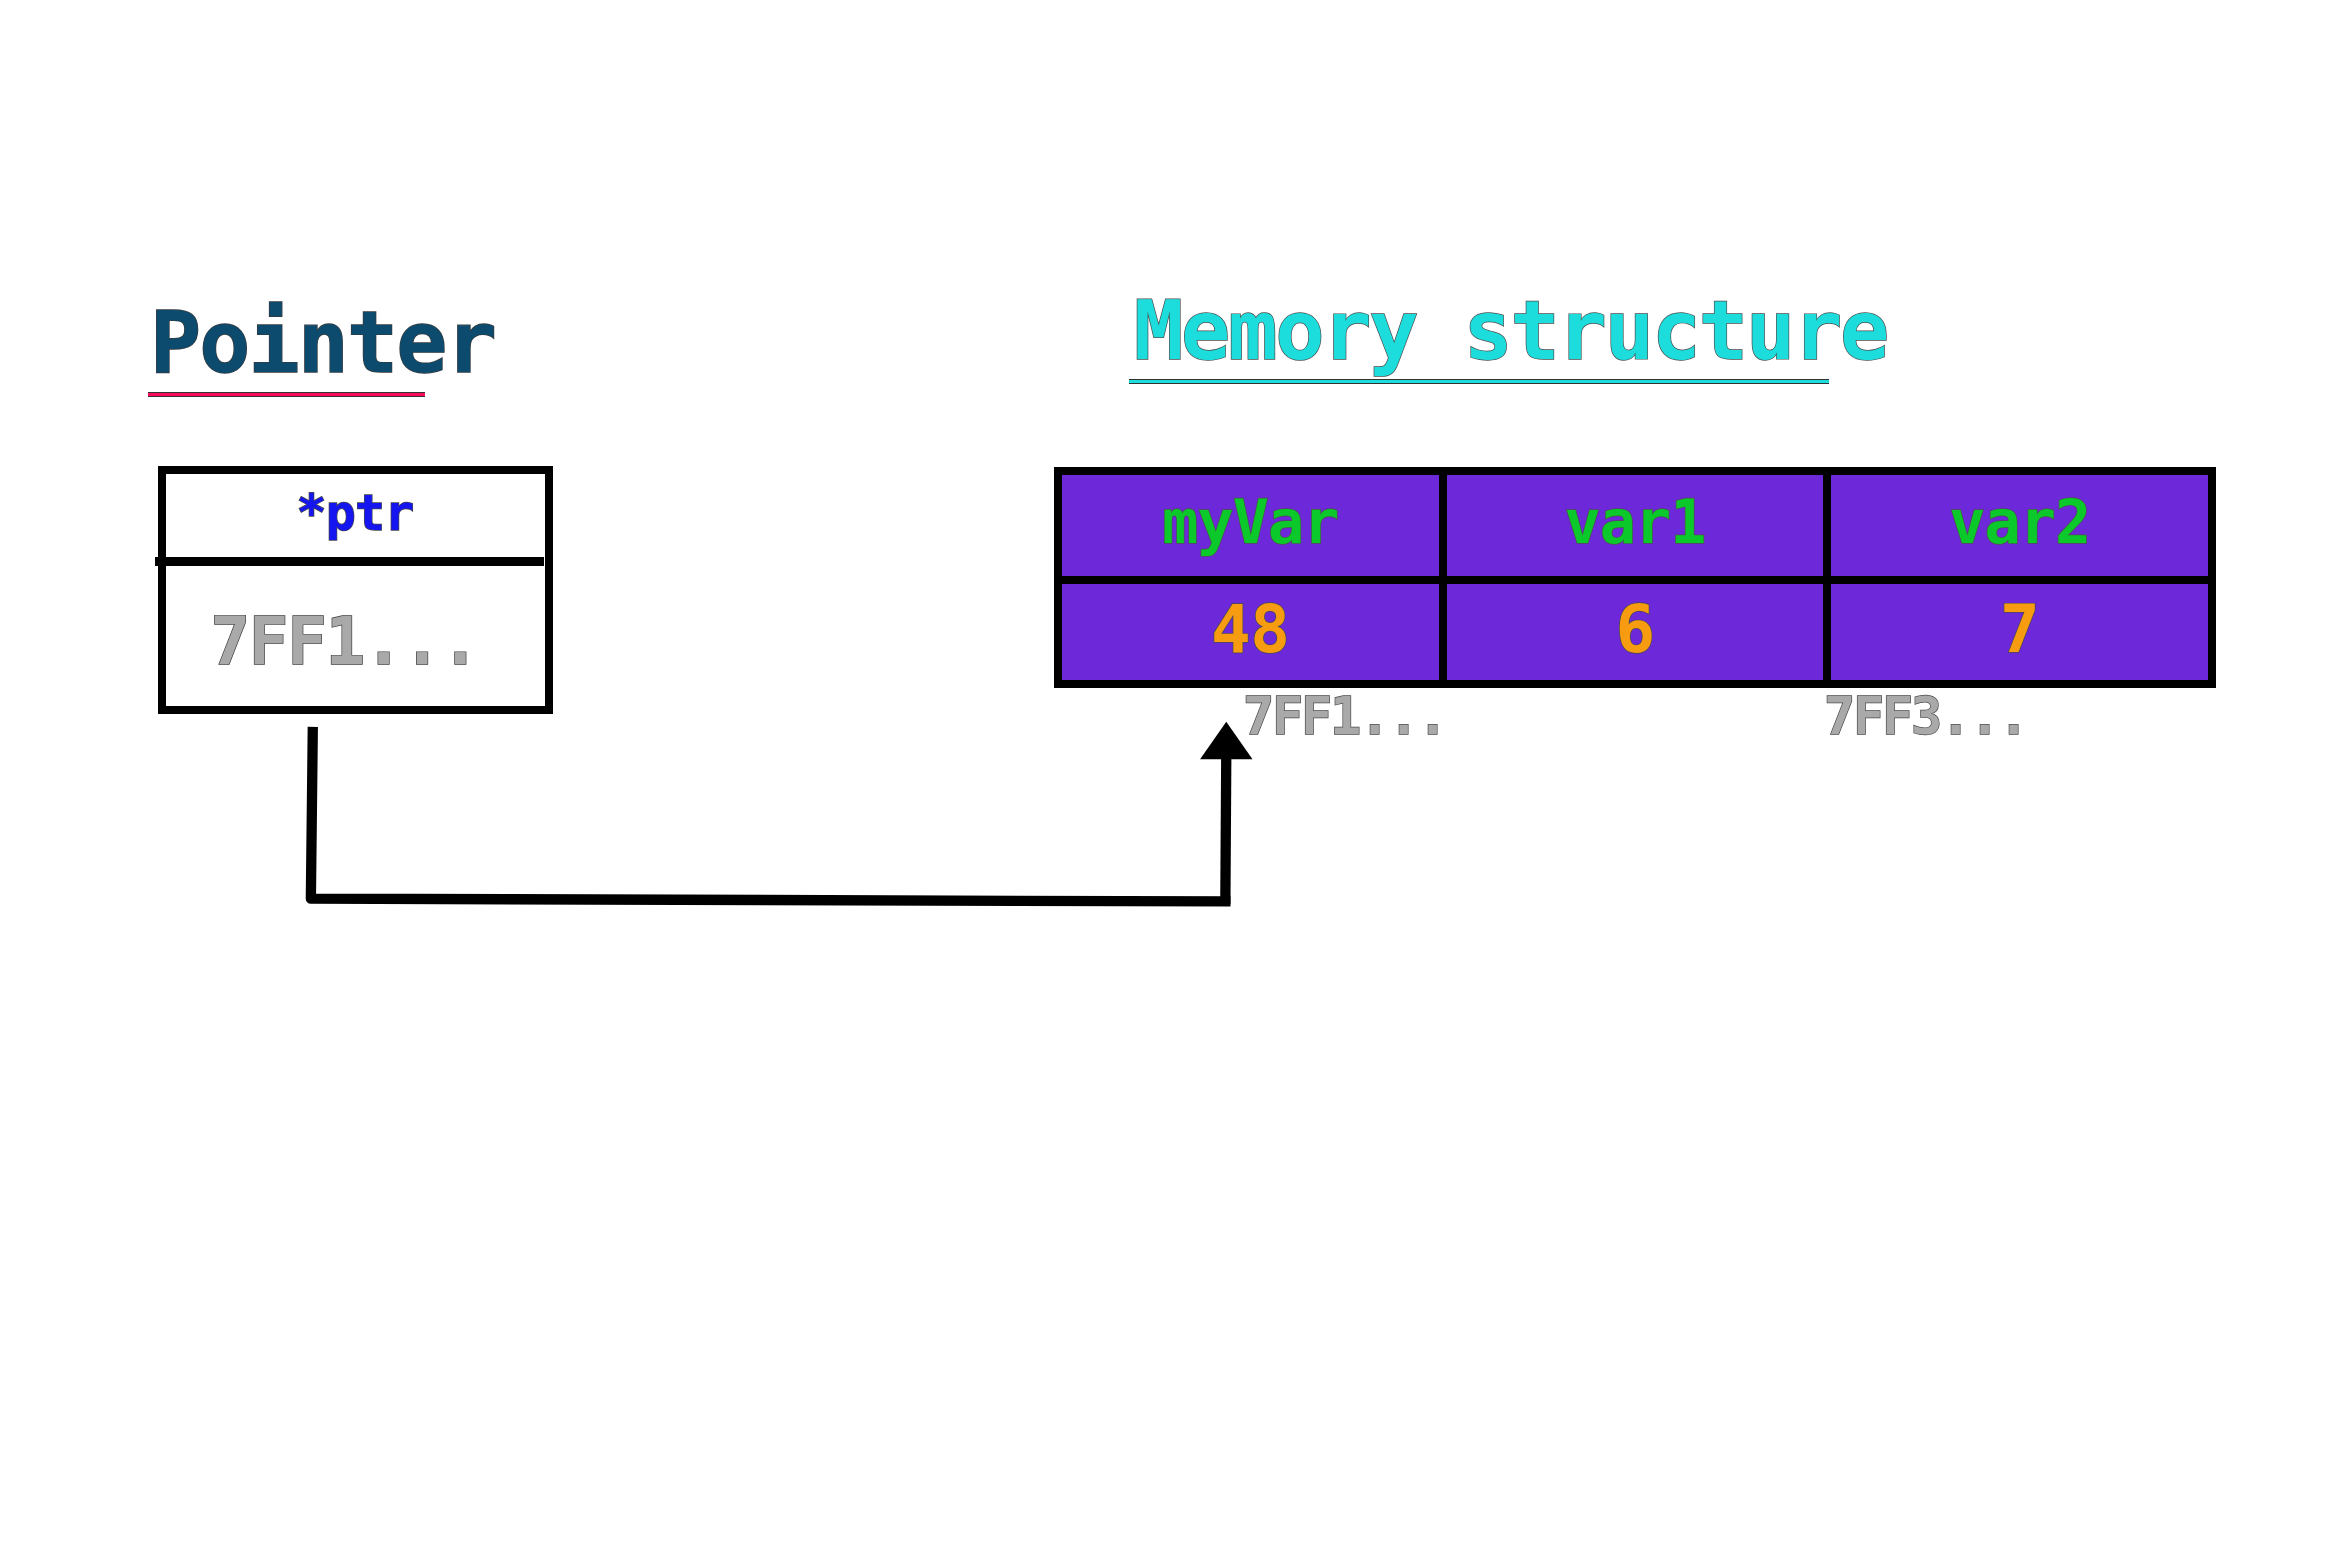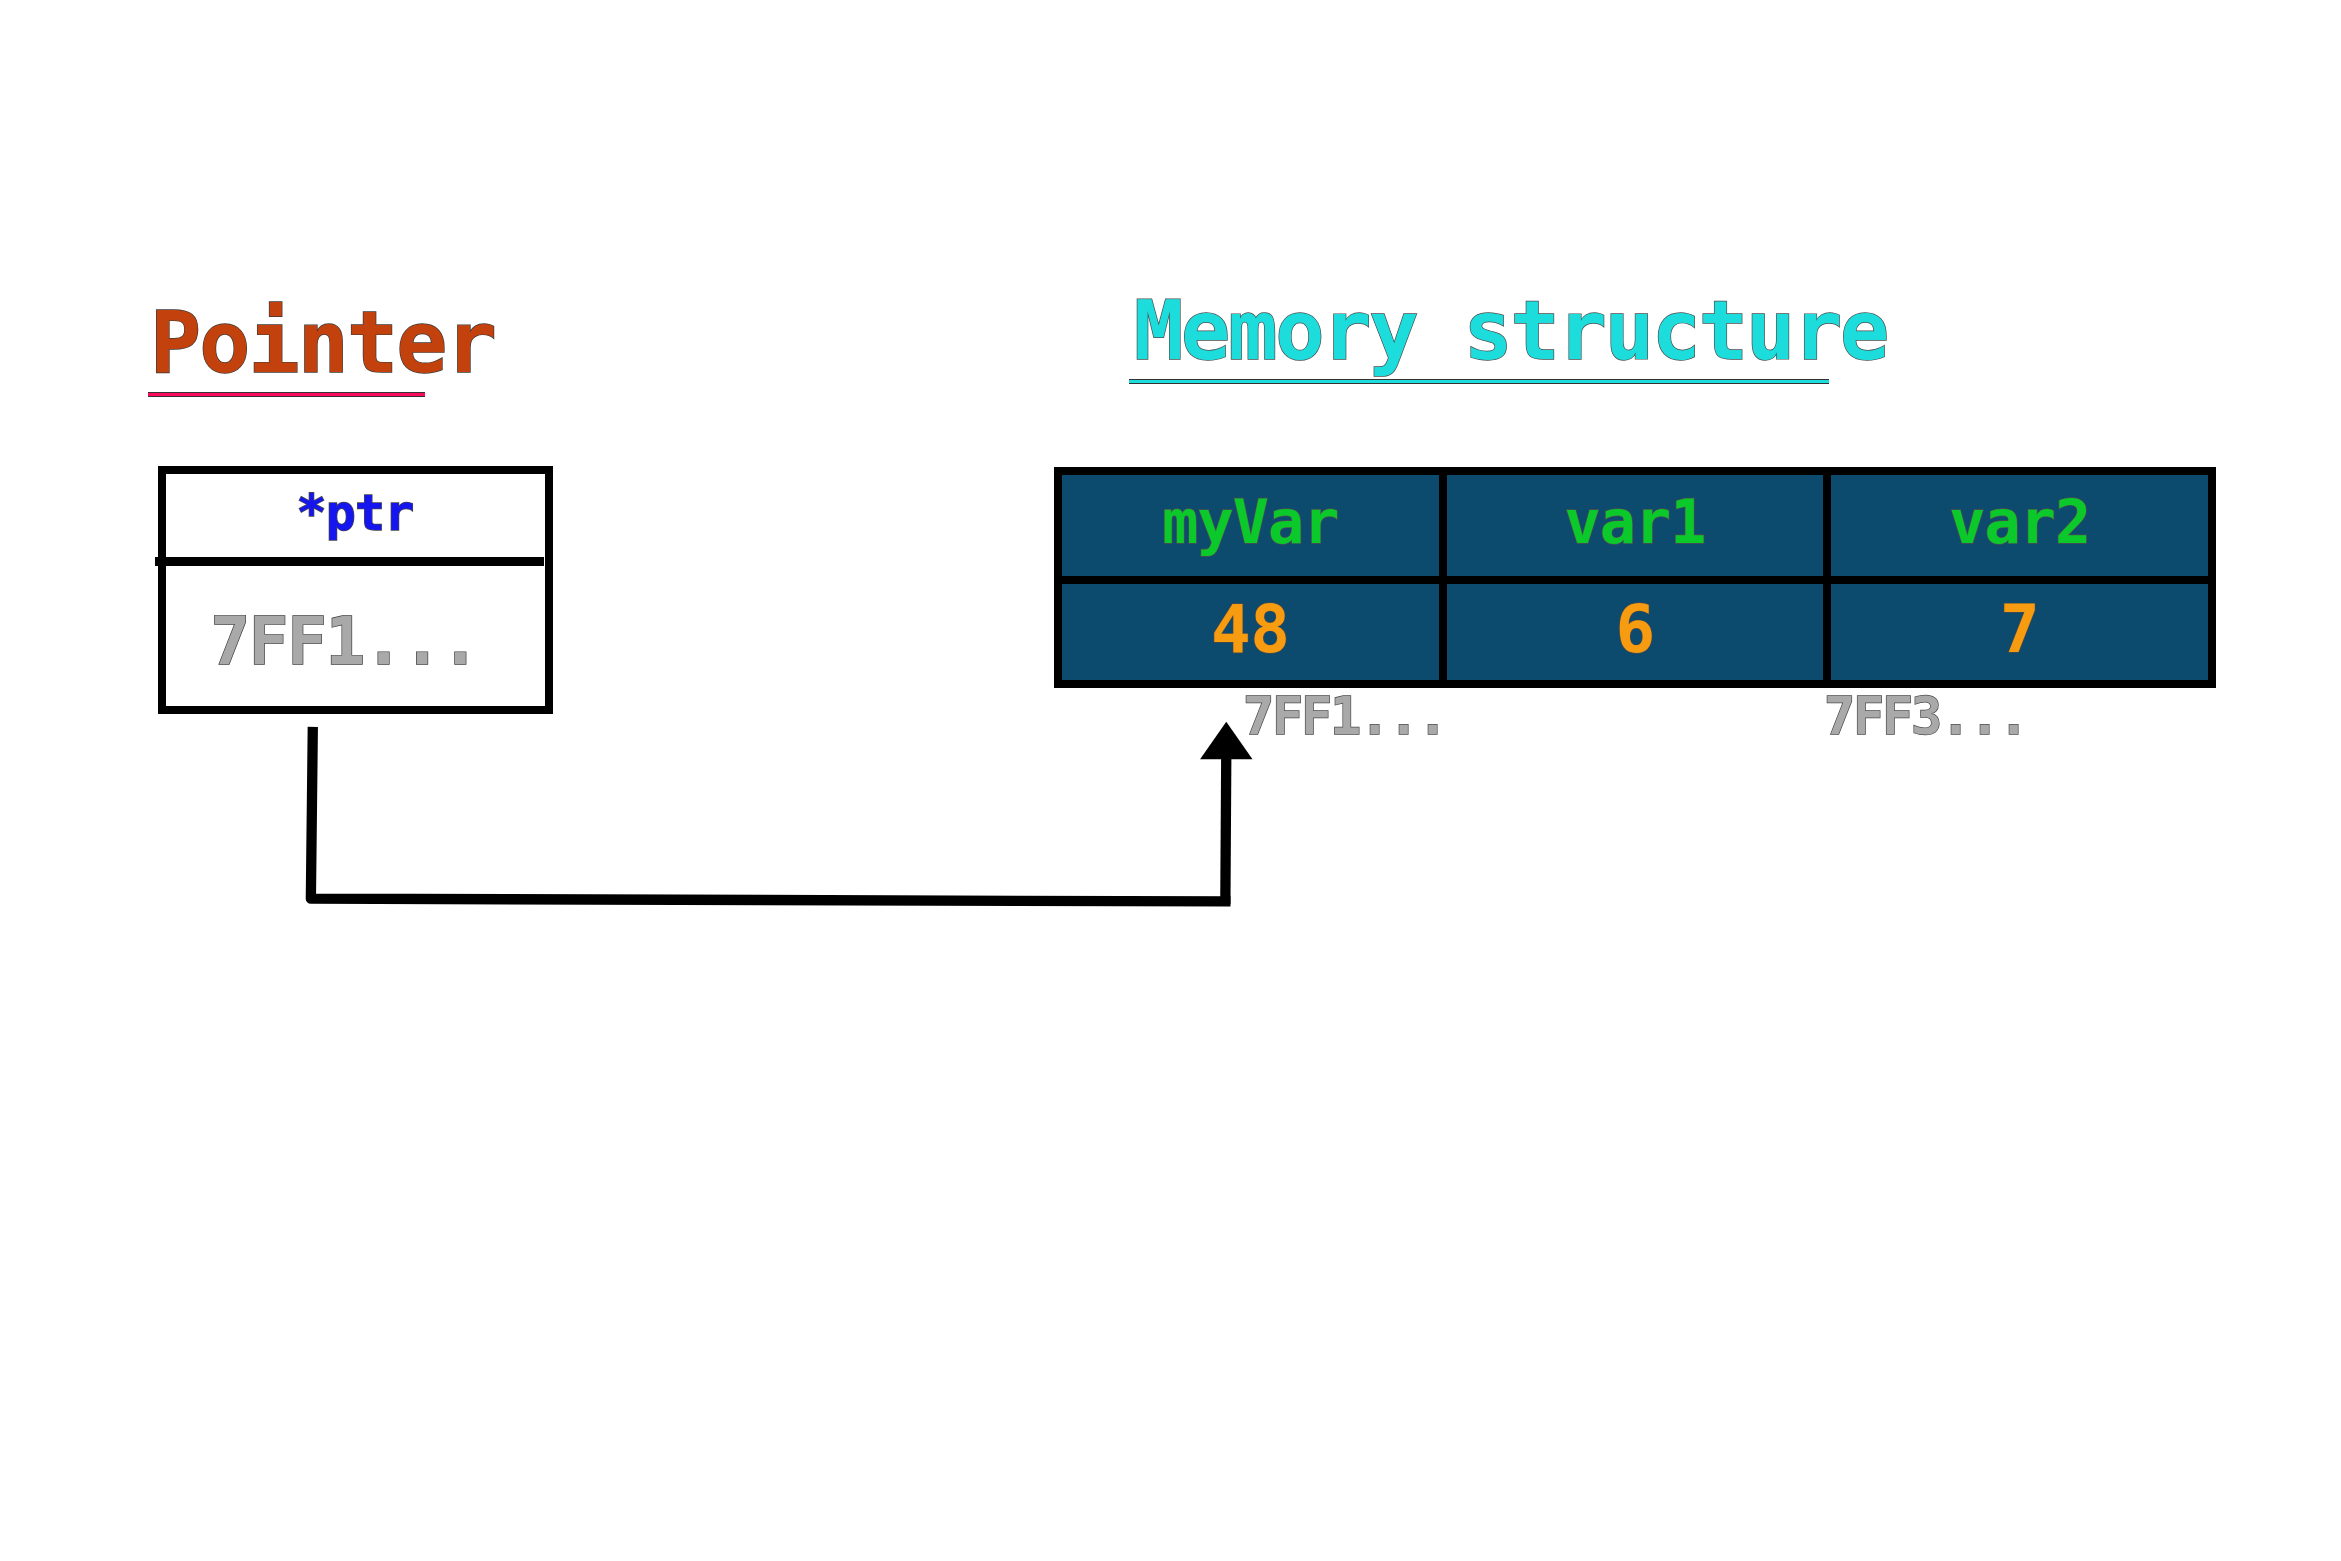--- a/index.html
+++ b/index.html
@@ -24,21 +24,21 @@
     height: 422px;
   }
 
   #pointer-title {
     position: absolute;
     left: 0px;
     top: 0px;
     font-size: 85px;
     font-weight: bold;
     letter-spacing: -1.9px;
-    color: #c2410c;
+    color: #0c4a6e;
     -webkit-text-stroke: 1.4px #3a3a3a;
     paint-order: stroke fill;
     line-height: 1;
     white-space: nowrap;
   }
   #pointer-title-underline {
     position: absolute;
     left: -1.9px;
     top: 92px;
     width: 277px;
@@ -134,21 +134,21 @@
   }
 
   #memory-table {
     position: absolute;
     left: 0px;
     top: 177px;
     width: 1162px;
     height: 221px;
     border: 8.4px solid #000000;
     box-sizing: border-box;
-    background: #0c4a6e;
+    background: #6d28d9;
     display: flex;
     flex-direction: column;
   }
   .mem-row {
     display: flex;
     flex-direction: row;
     width: 100%;
   }
   #mem-row-names { height: 105px; }
   #mem-row-values { height: 99px; border-top: 8.4px solid #000000; }

